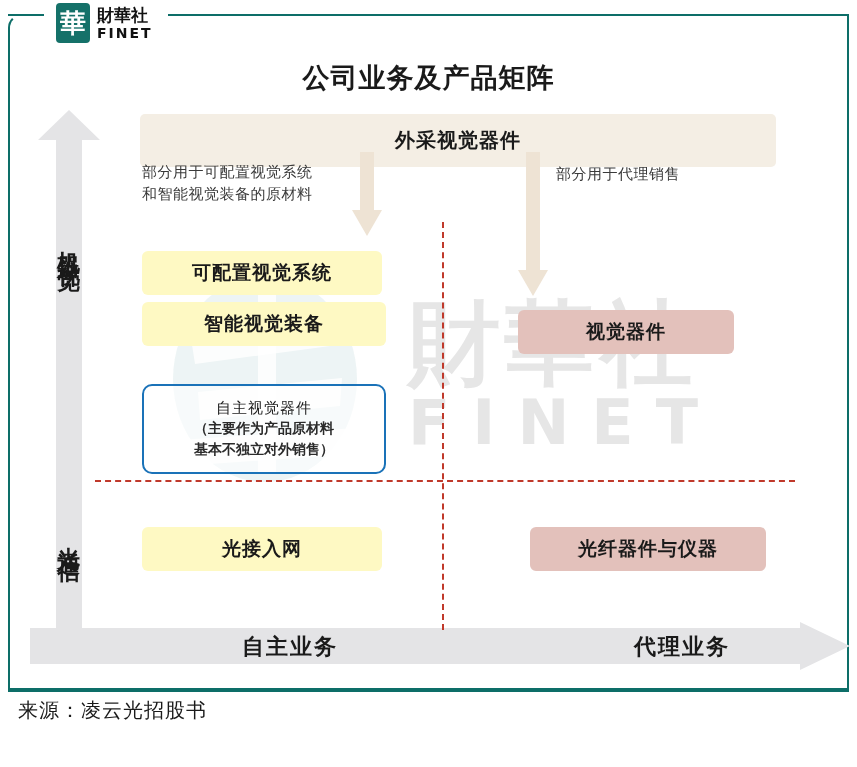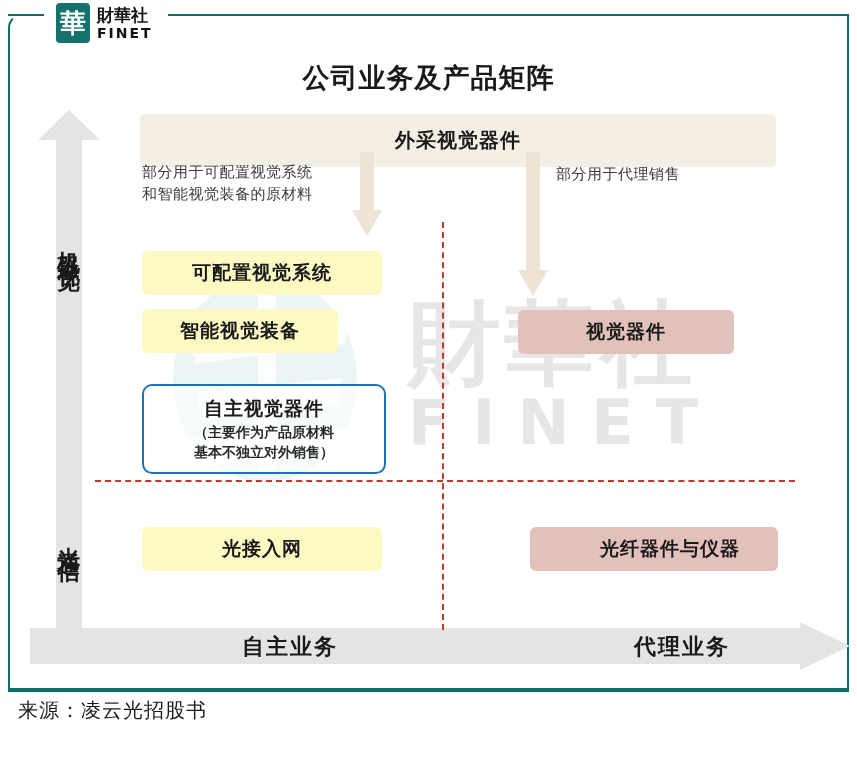--- a/index.html
+++ b/index.html
@@ -120,27 +120,27 @@
     text-align:center;
   }
   .box-blue{background:#fef9c3;}
   .box-pink{background:#e3c1bb;}
   .box-outline{
     background:rgba(255,255,255,0.55);
     border:2px solid #1a72b8;border-radius:10px;
     flex-direction:column;
   }
   #box-config{left:142px;top:251px;width:240px;height:44px;}
-  #box-smart{left:142px;top:309px;width:196px;height:44px;}
+  #box-smart{left:142px;top:302px;width:244px;height:44px;}
   #box-self-dev{left:142px;top:384px;width:240px;height:86px;}
   #box-optical{left:142px;top:527px;width:240px;height:44px;}
   #box-vision-parts{left:518px;top:310px;width:216px;height:44px;}
-  #box-fiber{left:530px;top:527px;width:216px;height:44px;padding-left:32px;}
-
-  .box-title{font-size:19px;font-weight:bold;color:#1a1a1a;letter-spacing:1px;}
+  #box-fiber{left:530px;top:527px;width:236px;height:44px;}
+
+  .box-title{font-size:15px;font-weight:normal;color:#1a1a1a;letter-spacing:1px;}
   .box-sub{font-size:14px;font-weight:bold;color:#2b2b2b;line-height:1.3;
            margin-top:2px;letter-spacing:0px;}
 
   
   #div-h{
     position:absolute;left:95px;top:480px;width:700px;height:0;
     border-top:2px dashed #c0392b;
   }
   #div-v{
     position:absolute;left:442px;top:222px;width:0;height:408px;

